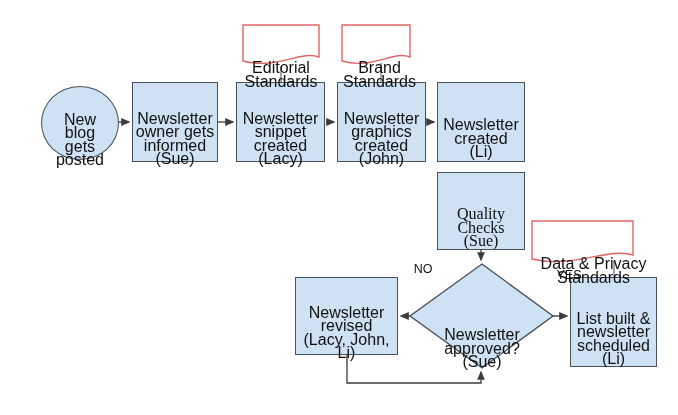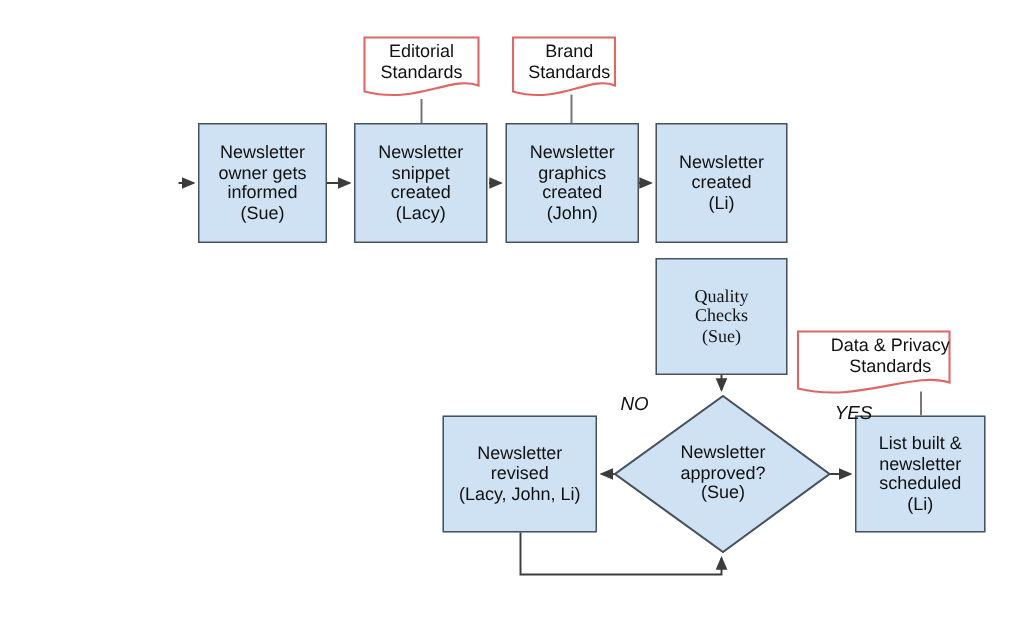--- a/index.html
+++ b/index.html
@@ -21,41 +21,41 @@
     background: var(--node-fill, #cfe2f3);
     border: 1.5px solid var(--node-stroke, #46525c);
     display: flex;
     align-items: center;
     justify-content: center;
     text-align: center;
   }
   .ellipse { border-radius: 50%; }
   .label {
     white-space: pre-line;
-    font-size: 12px;
+    font-size: 16px;
     line-height: 13.5px;
     color: var(--text-color, #111111);
+    margin-top: 33px;
   }
   .doc {
     position: absolute;
   }
   .doc svg { display: block; }
   .doc .doc-label {
     position: absolute;
     left: 0;
     top: 4px;
     width: 100%;
     text-align: center;
   }
   .branch-label {
     position: absolute;
     font-size: 12.5px;
     color: var(--text-color, #111111);
     text-align: center;
-    font-style: italic;
   }
   #connector-layer {
     position: absolute;
     left: 0;
     top: 0;
     width: 678px;
     height: 415px;
     pointer-events: none;
   }
   .diamond-svg {
@@ -92,20 +92,26 @@
       <path d="M218,122 L233,122"></path>
       <path d="M326,122 L334,122"></path>
       <path d="M426,122 L434,122"></path>
       <path d="M481,250 L481,260"></path>
       <path d="M410,316 L401,316"></path>
       <path d="M550,316 L567,316"></path>
       <path d="M347,353 L347,383 L481,383 L481,372"></path>
     </g>
   </svg>
 
+  <div class="node ellipse" style="left:41px; top:86px; width:78px; height:74px;">
+    <div class="label">New
+blog
+gets
+posted</div>
+  </div>
 
   <div class="node" style="left:132px; top:82px; width:86px; height:80px;">
     <div class="label">Newsletter
 owner gets
 informed
 (Sue)</div>
   </div>
 
   <div class="node" style="left:236px; top:82px; width:89px; height:80px;">
     <div class="label">Newsletter
@@ -139,21 +145,21 @@
   <div class="label diamond-label">Newsletter
 approved?
 (Sue)</div>
 
   <div class="node" style="left:295px; top:277px; width:103px; height:78px;">
     <div class="label">Newsletter
 revised
 (Lacy, John, Li)</div>
   </div>
 
-  <div class="node" style="left:570px; top:277px; width:87px; height:78px;">
+  <div class="node" style="left:570px; top:277px; width:87px; height:90px;">
     <div class="label">List built &amp;
 newsletter
 scheduled
 (Li)</div>
   </div>
 
   <div class="doc" style="left:242px; top:24px; width:78px; height:48px;">
     <svg width="78" height="48" viewBox="0 0 78 48">
       <path d="M1,1 L77,1 L77,33 C58,26 36,46 1,37 Z" style="fill: var(--doc-fill, #ffffff); stroke: var(--doc-stroke, #e06666); stroke-width:1.4;"></path>
     </svg>

